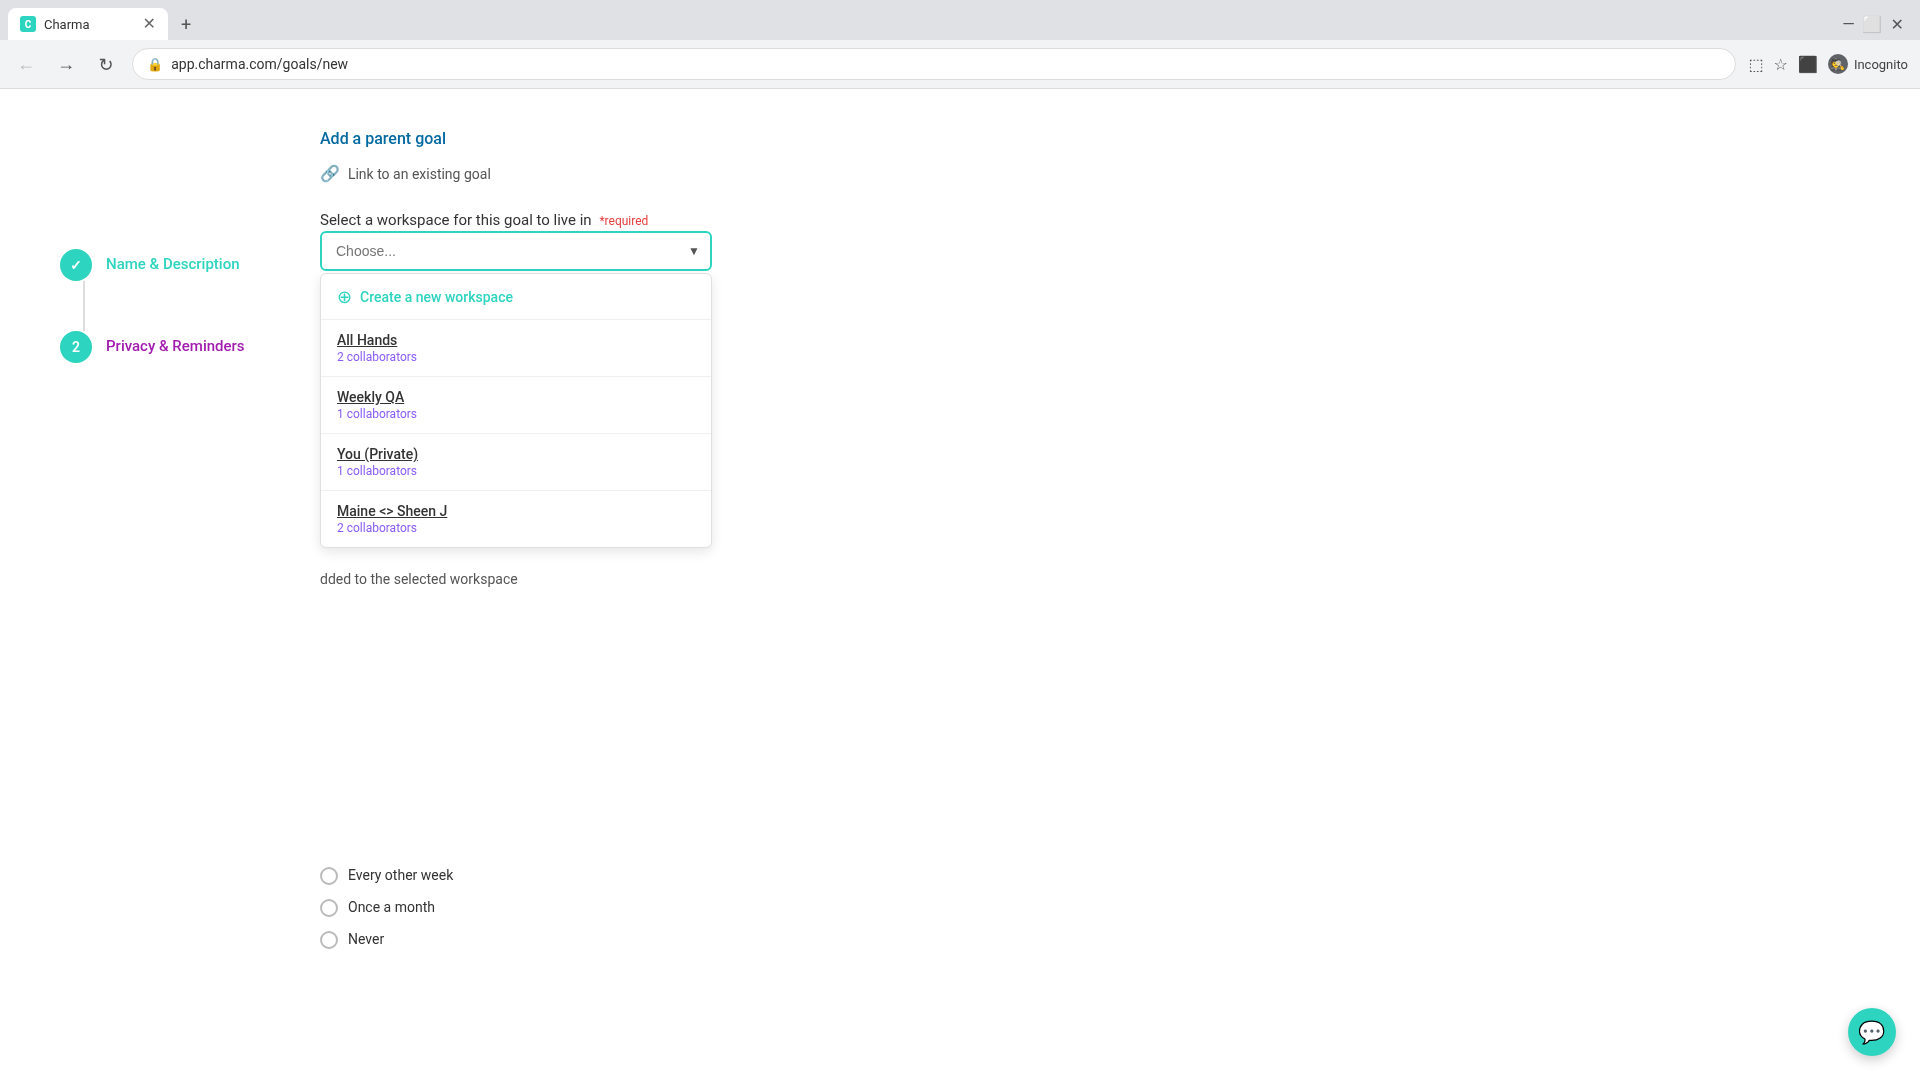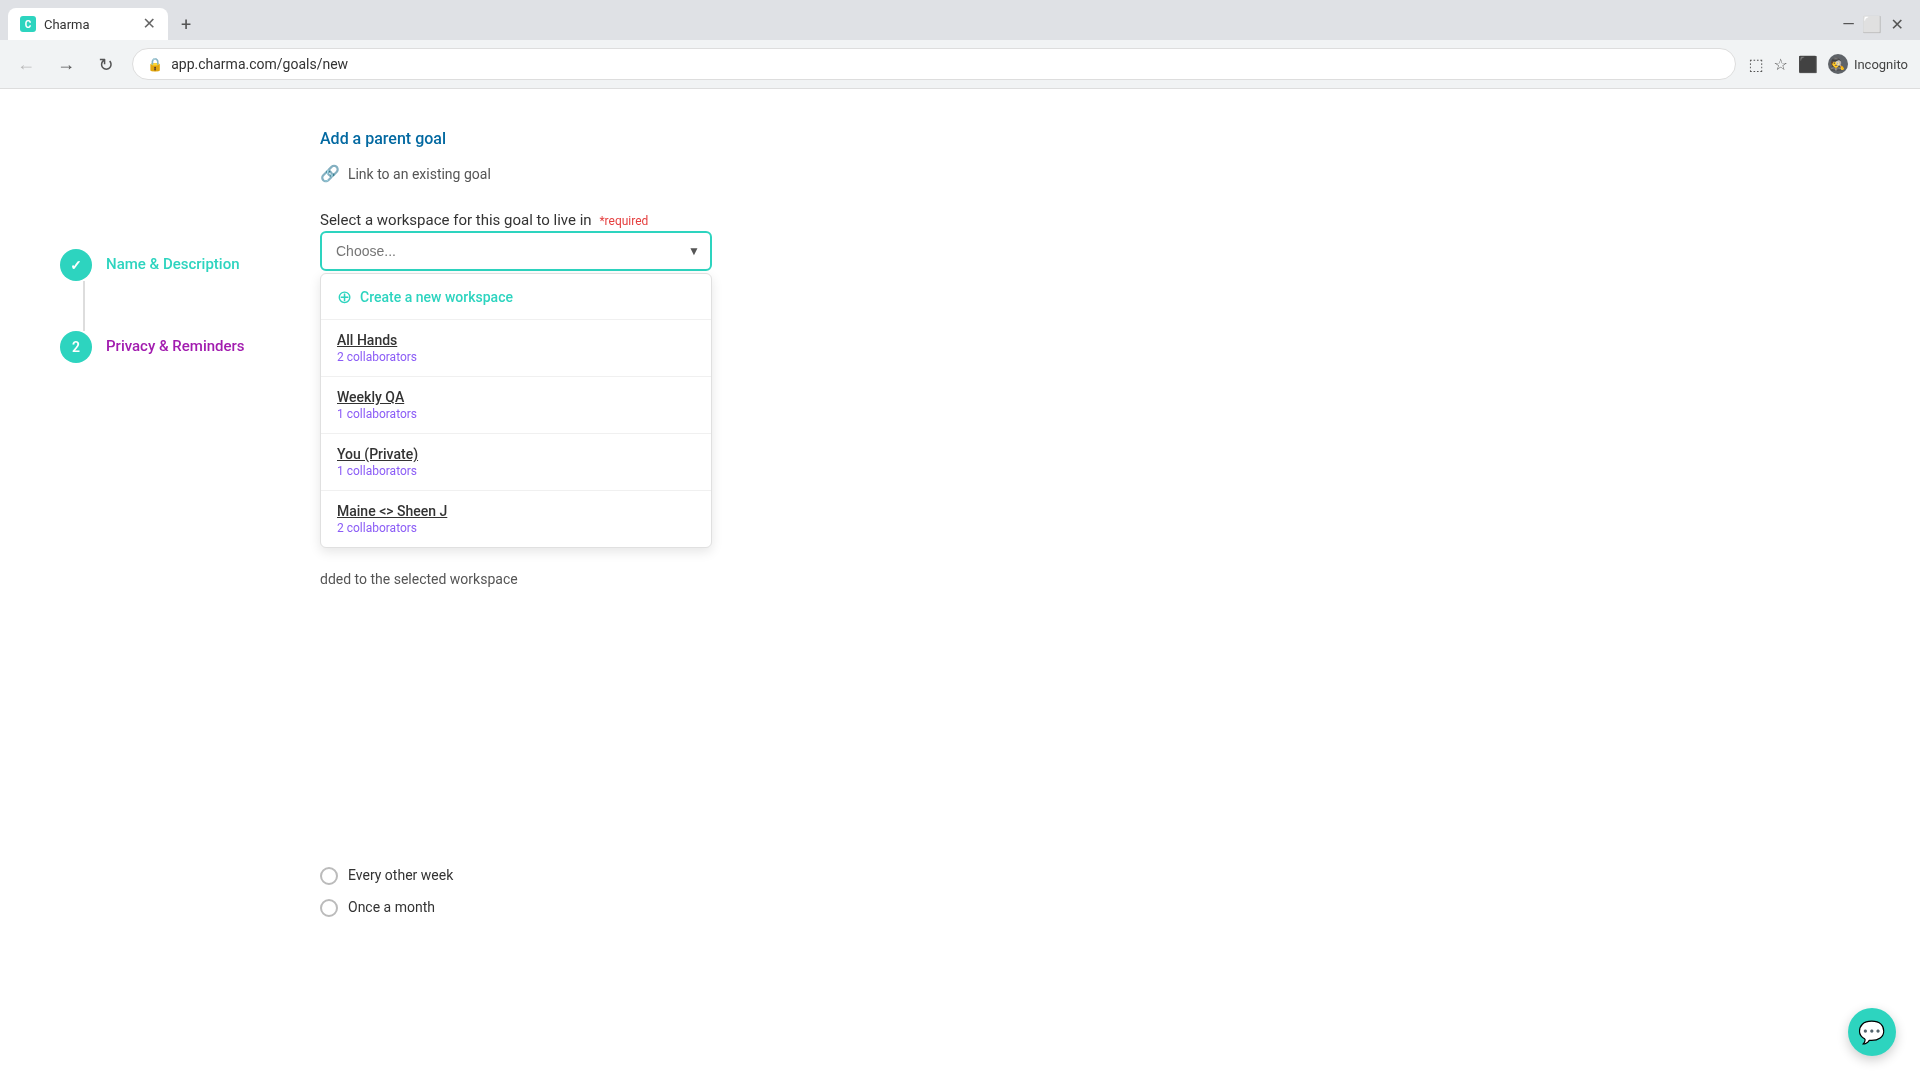--- a/index.html
+++ b/index.html
@@ -460,19 +460,23 @@
 
     <div class="reminder-section">
       <div class="radio-option">
         <div class="radio-circle"></div>
         <span>Every other week</span>
       </div>
       <div class="radio-option">
         <div class="radio-circle"></div>
         <span>Once a month</span>
       </div>
+      <div class="radio-option">
+        <div class="radio-circle"></div>
+        <span>Never</span>
+      </div>
     </div>
   </div>
 </div>
 
 <div class="chat-bubble">
   💬
 </div>
 
 </body></html>

